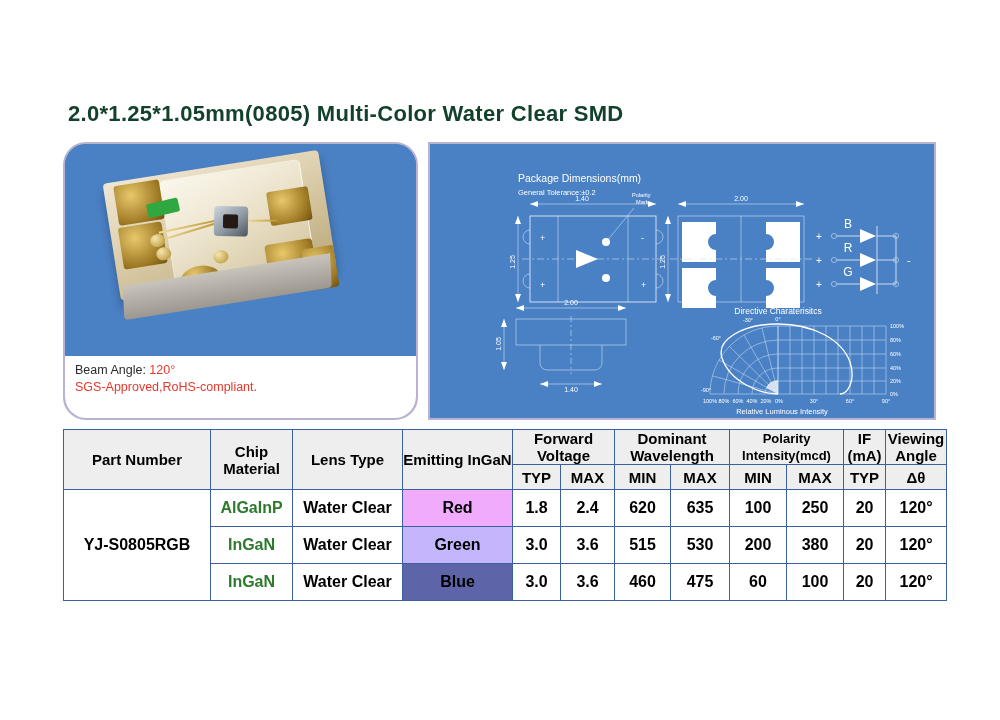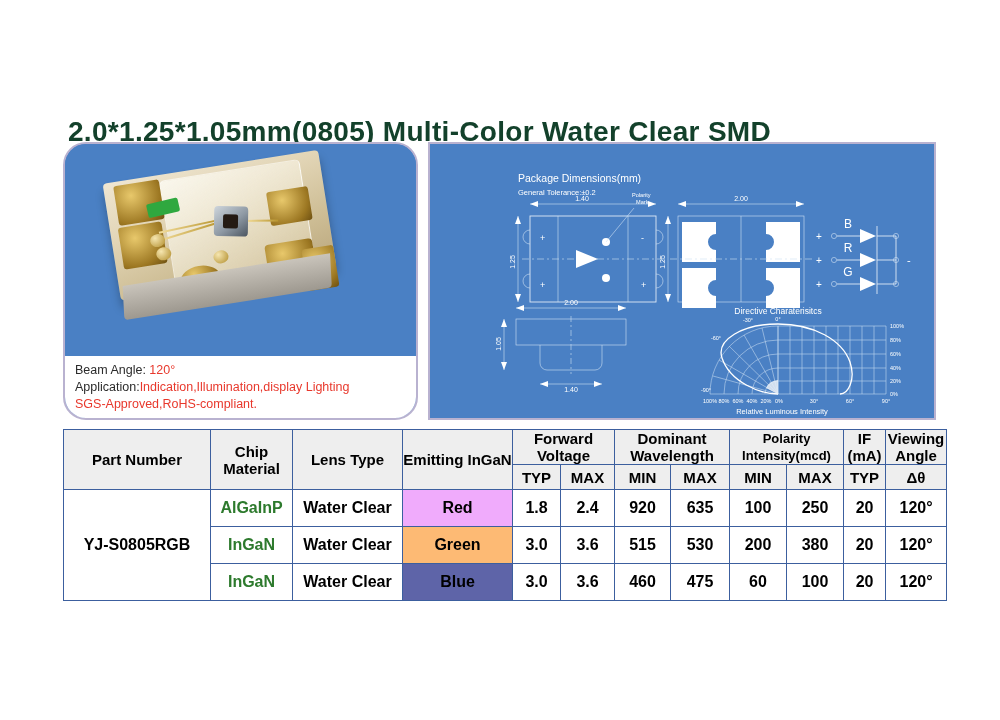--- a/index.html
+++ b/index.html
@@ -10,22 +10,22 @@
     overflow: hidden;
   }
   #page {
     position: relative;
     width: 1000px; height: 720px;
     background: #ffffff;
   }
   
   .title {
     position: absolute;
-    left: 68px; top: 116px;
-    font-size: 28px;
+    left: 68px; top: 101px;
+    font-size: 22px;
     font-weight: bold;
     color: #13412b;
     letter-spacing: 0.3px;
     white-space: nowrap;
   }
   
   .panel {
     position: absolute;
     border: 2px solid #b9b2d0;
     background: #4a80c4;
@@ -184,23 +184,20 @@
         <div class="ball bl1"></div>
         <div class="ball bl2"></div>
         <div class="ball bl3"></div>
         <div class="die"></div>
         <div class="base"></div>
       </div>
     </div>
     <div class="caption">
       <div>
         <span>Beam Angle: </span><span class="hl">120°</span>
-      </div>
-      <div>
-        <span>Application:</span><span class="hl">Indication,Illumination,display Lighting</span>
       </div>
       <div class="hl">SGS-Approved,RoHS-compliant.</div>
     </div>
   </div>
 
   <div class="panel" id="drawing-panel">
     <svg class="bp" viewBox="0 0 504 274" preserveAspectRatio="none">
 
       <text id="bp-heading" x="88" y="38" font-size="10.5">Package Dimensions(mm)</text>
       <text id="bp-sub" x="88" y="51" font-size="7.5">General Tolerance:±0.2</text>
@@ -418,31 +415,31 @@
       </tr>
     </thead>
     <tbody id="spec-body">
         <tr>
           <td class="part" rowspan="3">YJ-S0805RGB</td>
           <td class="chip">AlGaInP</td>
           <td>Water Clear</td>
           <td style="background: #f0abfc;">Red</td>
           <td>1.8</td>
           <td>2.4</td>
-          <td>920</td>
+          <td>620</td>
           <td>635</td>
           <td>100</td>
           <td>250</td>
           <td>20</td>
           <td>120°</td>
         </tr>
         <tr>
           <td class="chip">InGaN</td>
           <td>Water Clear</td>
-          <td style="background: #fdba74; margin-top: 22px;">Green</td>
+          <td style="background: #c4b5fd; margin-top: 22px;">Green</td>
           <td>3.0</td>
           <td>3.6</td>
           <td>515</td>
           <td>530</td>
           <td>200</td>
           <td>380</td>
           <td>20</td>
           <td>120°</td>
         </tr>
         <tr>

